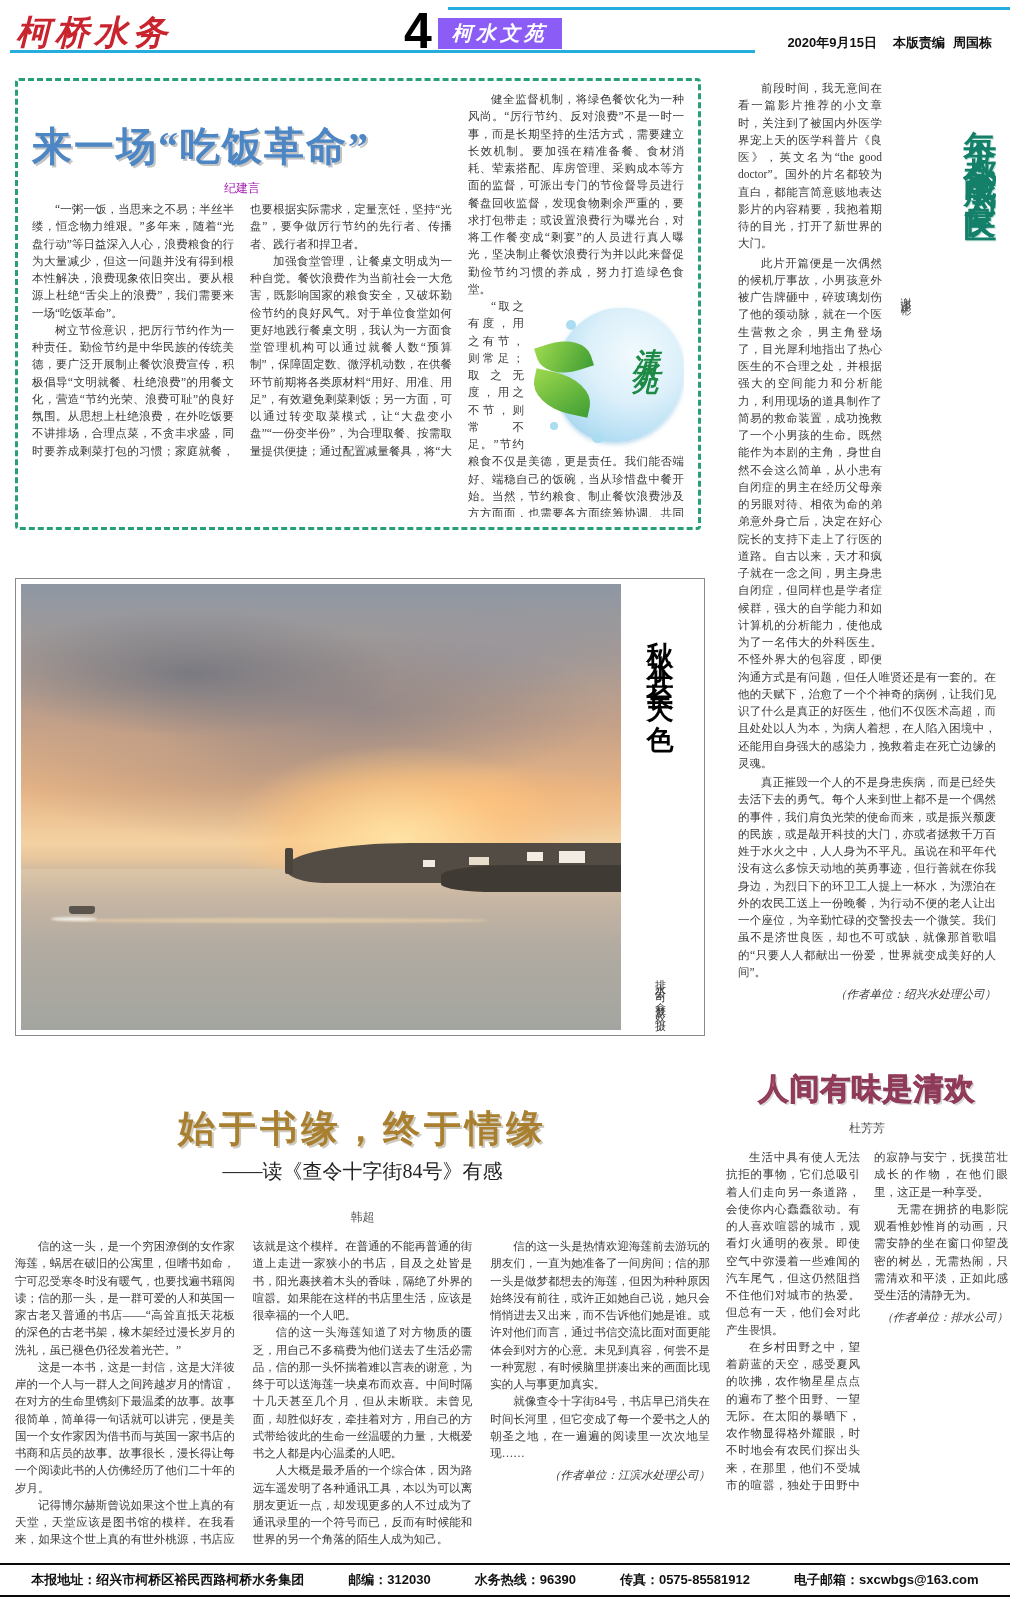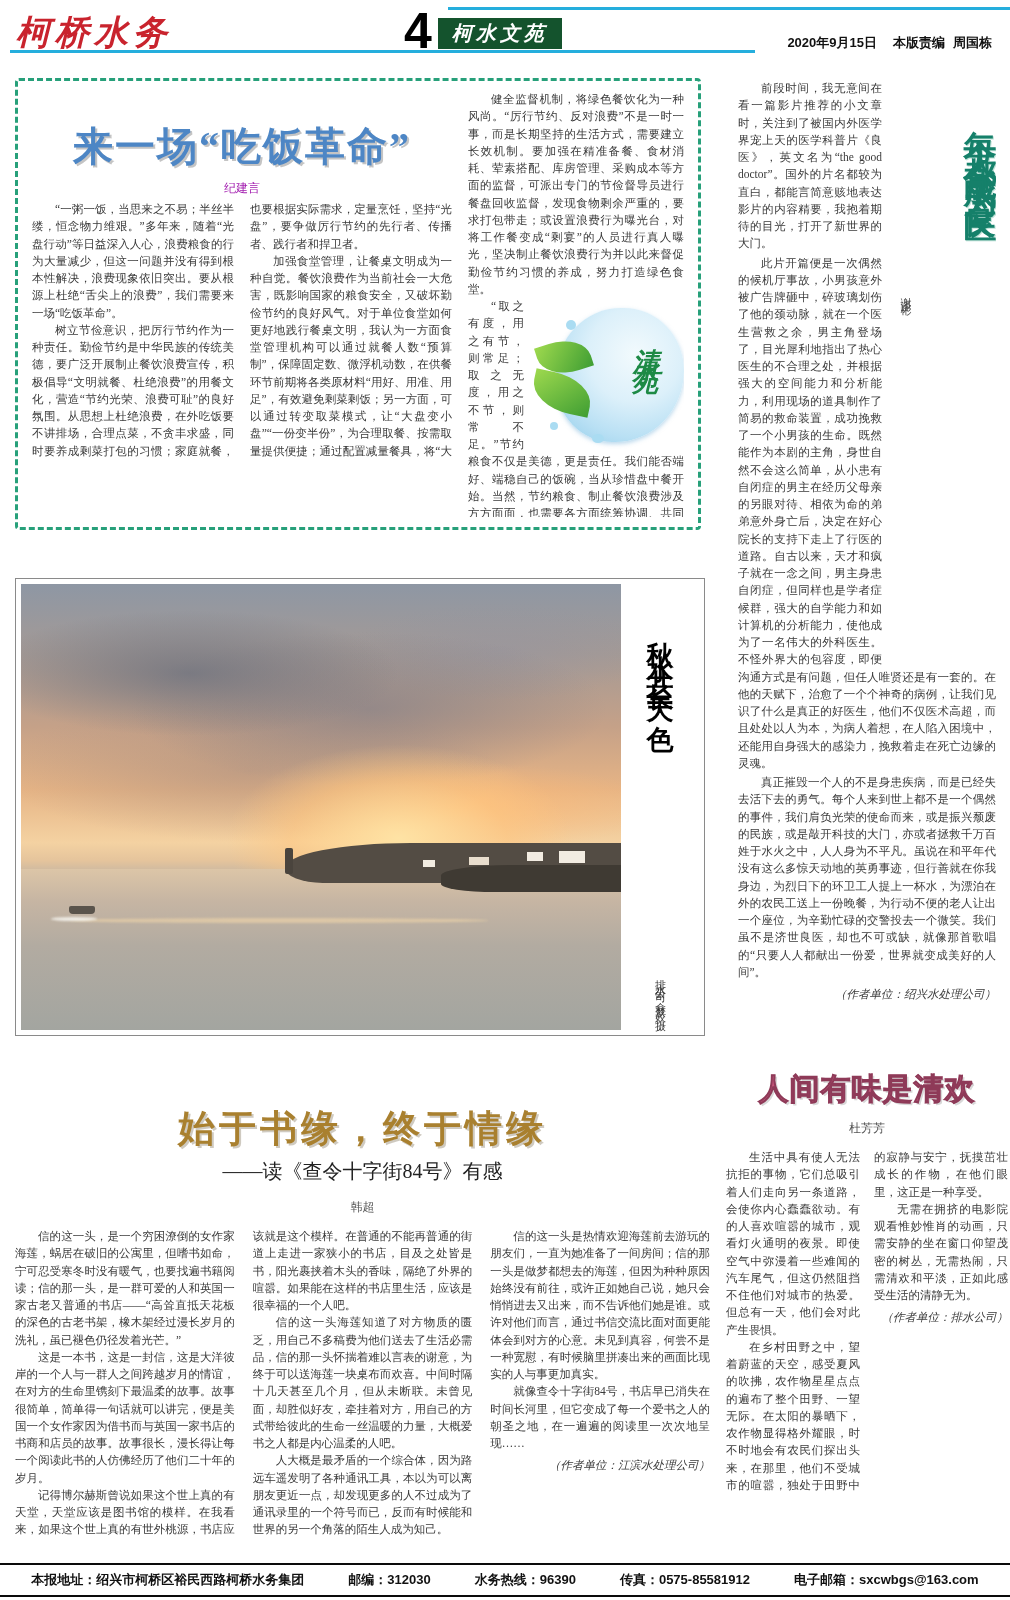--- a/index.html
+++ b/index.html
@@ -4,37 +4,37 @@
 <style>
   html,body{margin:0;padding:0;background:#fff;}
   .page{position:relative;width:1010px;height:1600px;background:#fff;overflow:hidden;
         font-family:"Liberation Serif","DejaVu Serif",serif;color:#3a3a3a;}
   
   .header{position:absolute;top:0;left:0;width:1010px;height:70px;}
   .masthead{position:absolute;left:16px;top:10px;font-size:34px;font-weight:900;font-style:italic;
             color:#c9232d;letter-spacing:5px;}
   .pageno{position:absolute;left:404px;top:2px;font-size:50px;font-weight:900;
           font-family:"Liberation Sans","DejaVu Sans",sans-serif;color:#000;}
-  .badge{position:absolute;left:438px;top:18px;width:124px;height:31px;background:#14532d;
+  .badge{position:absolute;left:438px;top:18px;width:124px;height:31px;background:#8b5cf6;
          color:#fff;font-size:20px;font-weight:800;font-style:italic;letter-spacing:4px;
          display:flex;align-items:center;justify-content:center;}
   .rule-top{position:absolute;left:448px;right:0;top:7px;height:3px;background:#25aedd;}
   .rule-bottom{position:absolute;left:10px;top:50px;width:745px;height:3px;background:#25aedd;}
   .dateline{position:absolute;right:18px;top:34px;font-size:13px;font-weight:700;color:#111;
             font-family:"Liberation Sans","DejaVu Sans",sans-serif;}
   .dateline .sp{margin-left:16px;margin-right:8px;}
   
   p.body{margin:0;font-size:11.5px;line-height:1.5;text-align:justify;}
   p.indent{text-indent:2em;}
   .attribution{margin-top:6px;font-size:11.5px;text-align:right;font-style:italic;}
   
   .box1{position:absolute;left:15px;top:78px;width:686px;height:452px;border:3px dashed #27a07a;
         border-radius:4px;box-sizing:border-box;padding:10px 14px;display:flex;gap:16px;overflow:hidden;}
   .box1-left{width:420px;flex:none;}
-  .rice-title{margin:28px 0 6px 0;text-align:center;font-size:40px;font-weight:900;color:#4d86c5;
+  .rice-title{margin:28px 0 6px 0;text-align:left;font-size:40px;font-weight:900;color:#4d86c5;
               letter-spacing:2px;text-shadow:2px 2px 0 #c4c4c4;}
   .rice-author{text-align:center;font-size:12px;color:#a21caf;margin-bottom:4px;}
   .rice-cols{columns:2;column-gap:16px;column-fill:auto;height:262px;overflow:hidden;}
   .box1-right{flex:1;overflow:hidden;position:relative;}
   .seal{float:right;width:152px;height:148px;margin:4px 0 2px 8px;position:relative;}
   .seal-blob{position:absolute;right:0;top:6px;width:128px;height:134px;border-radius:52% 48% 55% 45%;
              background:radial-gradient(circle at 62% 35%,#f2fafd 0%,#dcf0fa 40%,#b9e0f4 70%,#8ecbe9 100%);
              box-shadow:0 2px 4px rgba(120,180,220,.5);}
   .leaf{position:absolute;background:linear-gradient(135deg,#9ed94e,#3f9e33);border-radius:0 70% 0 70%;}
   .leaf.l1{left:6px;top:38px;width:52px;height:34px;transform:rotate(-18deg);}
@@ -80,21 +80,21 @@
   .doc-titleblock{float:right;width:104px;height:545px;position:relative;margin:24px 0 10px 10px;}
   .doc-title{position:absolute;right:0;top:0;writing-mode:vertical-rl;font-size:33px;line-height:1;
      font-weight:900;color:#15806a;letter-spacing:9px;text-shadow:1px 1px 0 #bfe2d8;}
   .doc-author{position:absolute;left:6px;top:185px;writing-mode:vertical-rl;font-size:11px;color:#444;
      letter-spacing:3px;}
   .doctor p.body{margin-bottom:2px;}
   
   .book{position:absolute;left:15px;top:1068px;width:695px;height:492px;overflow:hidden;}
   .book-title{margin:36px 0 4px 0;text-align:center;font-size:37px;font-weight:900;color:#a9802f;
      letter-spacing:4px;text-shadow:2px 2px 0 #cfcac0;}
-  .book-subtitle{text-align:center;font-size:20px;color:#222;margin-bottom:14px;}
+  .book-subtitle{text-align:center;font-size:20px;color:#222;margin-bottom:24px;}
   .book-author{text-align:center;font-size:12px;color:#555;margin-bottom:12px;}
   .book-cols{columns:3;column-gap:18px;column-fill:auto;height:318px;overflow:hidden;}
   
   .qh{position:absolute;left:726px;top:1055px;width:282px;height:505px;overflow:hidden;}
   .qh-title{margin:14px 0 10px 0;text-align:center;font-size:30px;font-weight:900;color:#c4557a;
      letter-spacing:1px;-webkit-text-stroke:1px #8e3a58;text-shadow:2px 2px 0 #d8d8d8;}
   .qh-author{text-align:center;font-size:12px;color:#555;margin-bottom:12px;}
   .qh-cols{columns:2;column-gap:14px;column-fill:auto;height:360px;overflow:hidden;}
   
   .footer{position:absolute;left:0;top:1563px;width:1010px;height:34px;border-top:2px solid #0a0a0a;

